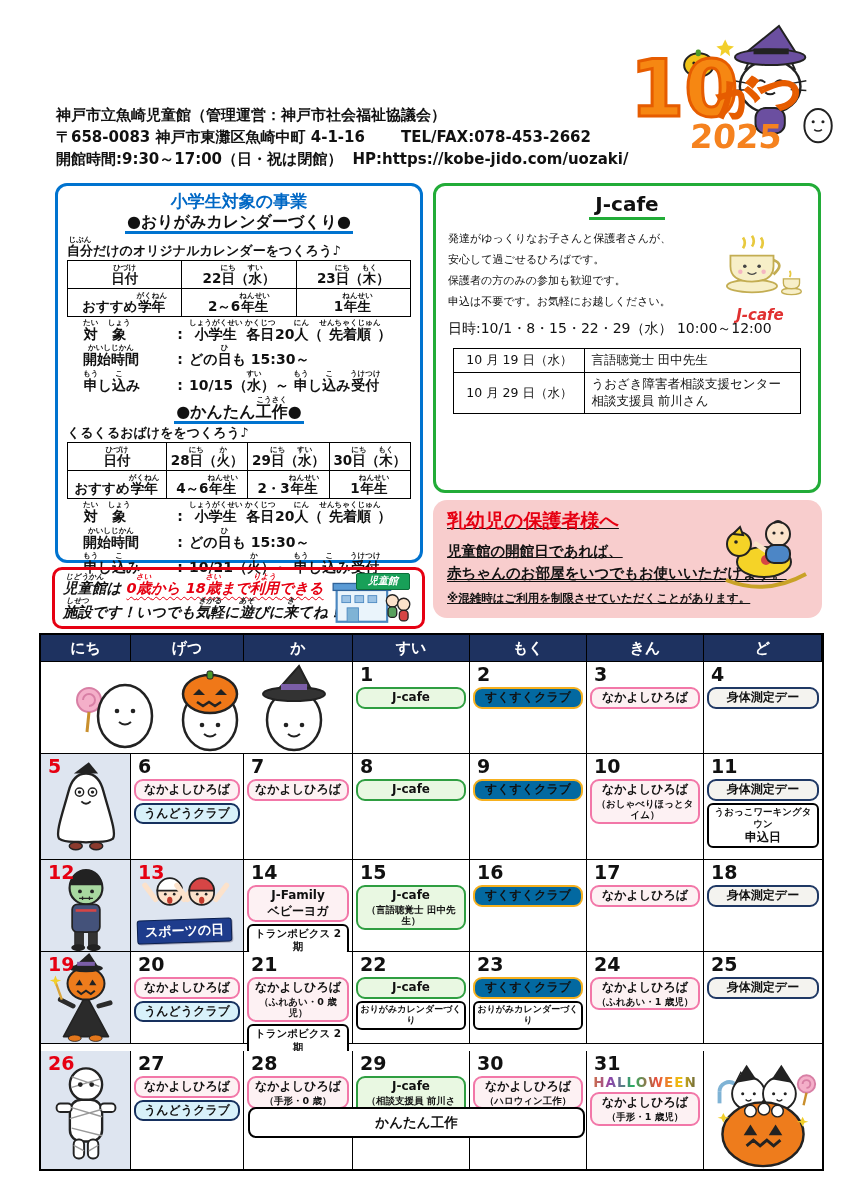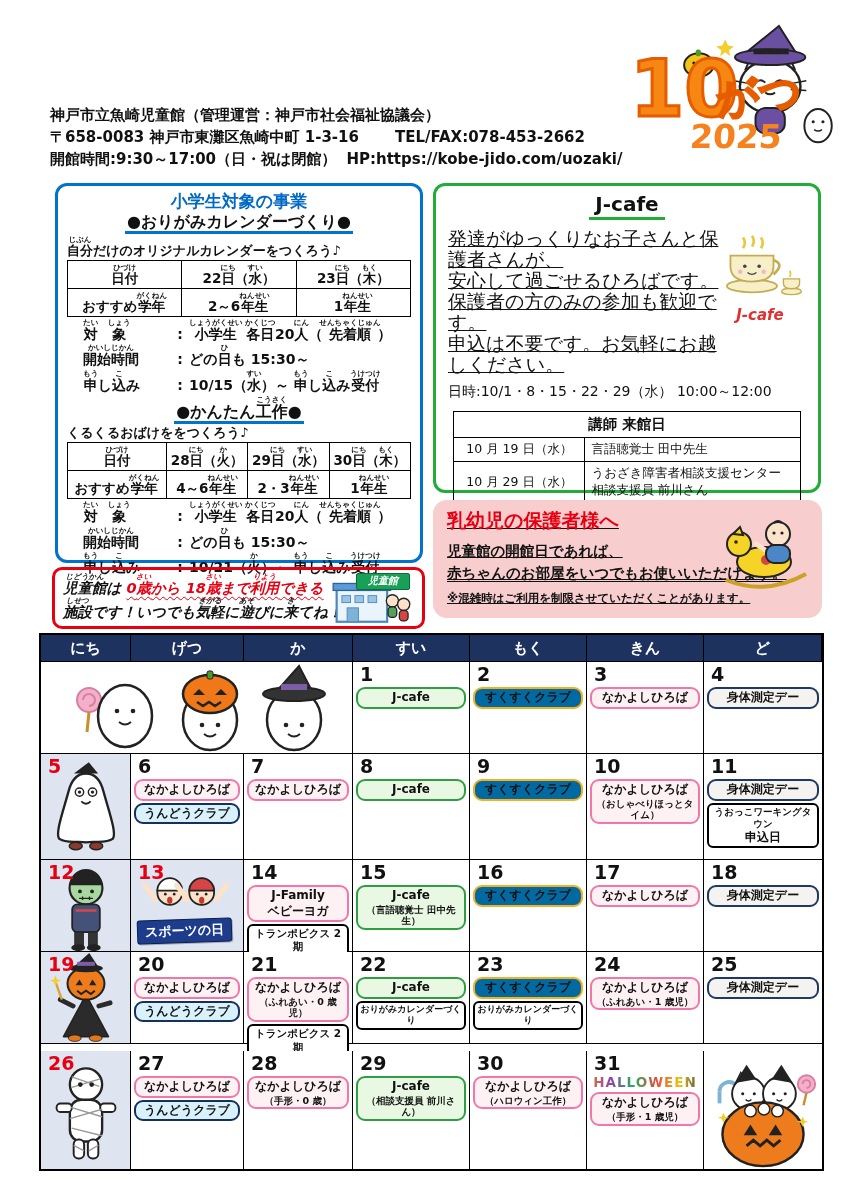--- a/index.html
+++ b/index.html
@@ -12,21 +12,21 @@
   .main-title{left:50px;top:34px;font-size:50px;font-weight:bold;color:#F9A11B;
     -webkit-text-stroke:2px #EE7203;letter-spacing:-3px;white-space:nowrap;}
   .logo{left:628px;top:22px;width:218px;height:152px;}
   .logo svg{position:absolute;left:38px;top:0;}
   .mnum{position:absolute;left:2px;top:28px;font-size:78px;line-height:1;font-weight:bold;
     color:#F68712;-webkit-text-stroke:3px #E65C00;}
   .msuf{position:absolute;left:88px;top:52px;font-size:42px;line-height:1;font-weight:bold;
     color:#F68712;-webkit-text-stroke:2px #E65C00;transform:rotate(-6deg);}
   .myear{position:absolute;left:62px;top:98px;font-size:33px;line-height:1;font-weight:bold;
     color:#F5821F;transform:skewX(-4deg);}
-  .info{left:50px;top:104px;width:585px;font-weight:bold;font-size:15px;}
+  .info{left:56px;top:104px;width:585px;font-weight:bold;font-size:15px;}
   .iline{height:22px;line-height:22px;white-space:nowrap;}
   .iline .gap{margin-right:36px;}
   .iline .gap2{margin-right:10px;}
   .info a{color:#111;text-decoration:none;}
   
   .bluebox{left:55px;top:183px;width:368px;height:380px;border:3px solid #0073CF;
     border-radius:12px;padding:5px 9px;box-sizing:border-box;}
   .bx-title{text-align:center;color:#0068C5;font-weight:bold;font-size:17px;line-height:20px;}
   .sec-head{display:table;margin:3px auto 2px;font-size:16px;font-weight:bold;
     border-bottom:3px solid #0073CF;padding:0 2px 0;line-height:1.05;}
@@ -36,21 +36,21 @@
     padding:0 1px;line-height:1.05;height:27px;}
   .irow{display:flex;margin:2px 0 0 16px;font-size:14px;font-weight:bold;line-height:1.1;
     align-items:flex-end;}
   .ilabel{width:88px;}
   .icolon{width:18px;text-align:center;}
   
   .greenbox{left:433px;top:183px;width:388px;height:310px;border:3px solid #22AC38;
     border-radius:12px;padding:6px 12px;box-sizing:border-box;}
   .jc-title{display:table;margin:0 auto 8px;font-size:20px;font-weight:bold;
     border-bottom:3px solid #22AC38;padding:0 6px 1px;}
-  .jc-body{font-size:19px;line-height:21px;width:282px;text-decoration:underline;}
+  .jc-body{font-size:11px;line-height:21px;width:282px;}
   .cup-wrap{position:absolute;right:10px;top:48px;width:96px;text-align:center;}
   .cup-label{color:#E03131;font-weight:bold;font-size:15px;font-style:italic;line-height:1;}
   .jc-date{font-size:14px;margin-top:8px;white-space:nowrap;}
   table.lect{width:97%;margin:10px auto 0;border-collapse:collapse;}
   table.lect td{border:1.5px solid #000;font-size:12.5px;padding:3px 6px;}
   .lect .hd{text-align:center;font-weight:bold;font-size:14.5px;padding:3px 0;}
   .lect .dt{width:118px;text-align:center;white-space:nowrap;}
   
   .pinkbox{left:433px;top:500px;width:389px;height:118px;background:#F8CDCD;
     border-radius:14px;padding:8px 14px;box-sizing:border-box;text-decoration:underline;}
@@ -141,21 +141,21 @@
       <path d="M148,110 q4,3 8,0" stroke="#222" stroke-width="1.5" fill="none"></path>
     </svg>
     <span class="mnum">10</span>
     <span class="msuf">がつ</span>
     <span class="myear">2025</span>
   </div>
 
   <div class="abs info">
     <div class="iline">神戸市立魚崎児童館（管理運営：神戸市社会福祉協議会）</div>
     <div class="iline">
-      <span class="gap">〒658-0083 神戸市東灘区魚崎中町 1-3-16</span><span>TEL/FAX:078-453-2662</span>
+      <span class="gap">〒658-0083 神戸市東灘区魚崎中町 4-1-16</span><span>TEL/FAX:078-453-2662</span>
     </div>
     <div class="iline">
       <span class="gap2">開館時間:9:30～17:00（日・祝は閉館）</span><a href="#">HP:https://kobe-jido.com/uozaki/</a>
     </div>
   </div>
 
   <div class="abs bluebox">
     <div class="bx-title">小学生対象の事業</div>
     <div class="sec-head">●おりがみカレンダーづくり●</div>
     <div class="lead"><ruby>自分<rt>じぶん</rt></ruby>だけのオリジナルカレンダーをつくろう♪</div>
@@ -245,23 +245,20 @@
           <circle cx="51" cy="42" r="2.5" fill="#F4B6C2"></circle>
         <ellipse cx="82" cy="64" rx="11" ry="3.5" fill="#F7EFC8" stroke="#C3AD52" stroke-width="1.5"></ellipse>
         <path d="M73,50 H91 V55 Q91,61 82,61 Q73,61 73,55 Z" fill="#F7EFC8" stroke="#C3AD52" stroke-width="1.5"></path>
         <path d="M80,48 q2,-4 0,-7" stroke="#E8C93E" stroke-width="2" fill="none"></path>
       </svg>
       <div class="cup-label">J-cafe</div>
     </div>
     <div class="jc-date">日時:10/1・8・15・22・29（水） 10:00～12:00</div>
     <table class="lect">
       <tbody>
-          <tr>
-            <td class="hd" colspan="2">講師 来館日</td>
-          </tr>
       <tr>
         <td class="dt">10 月 19 日（水）</td>
         <td>
               <div>言語聴覚士 田中先生</div>
             </td>
       </tr>
       <tr>
         <td class="dt">10 月 29 日（水）</td>
         <td>
               <div>うおざき障害者相談支援センター</div>
@@ -704,15 +701,16 @@
           <circle cx="60" cy="54" r="6" fill="#fff" stroke="#222" stroke-width="1.5"></circle>
           <circle cx="74" cy="56" r="6" fill="#fff" stroke="#222" stroke-width="1.5"></circle>
           <polygon points="46,70 53,81 39,81" fill="#222"></polygon>
             <polygon points="72,70 79,81 65,81" fill="#222"></polygon>
           <path d="M42,92 L49,86 L56,92 L63,86 L70,92 L77,86" stroke="#222" stroke-width="3" fill="none"></path>
           <polygon points="18,58 20,62 24,63 20,64 18,68 16,64 12,63 16,62" fill="#F2CF2B"></polygon>
           <polygon points="100,62 102,66 106,67 102,68 100,72 98,68 94,67 98,66" fill="#F2CF2B"></polygon>
         </svg>
       </div>
     </div>
+    <div class="spanbadge">かんたん工作</div>
   </div>
 
 </div>
 
 </body></html>

